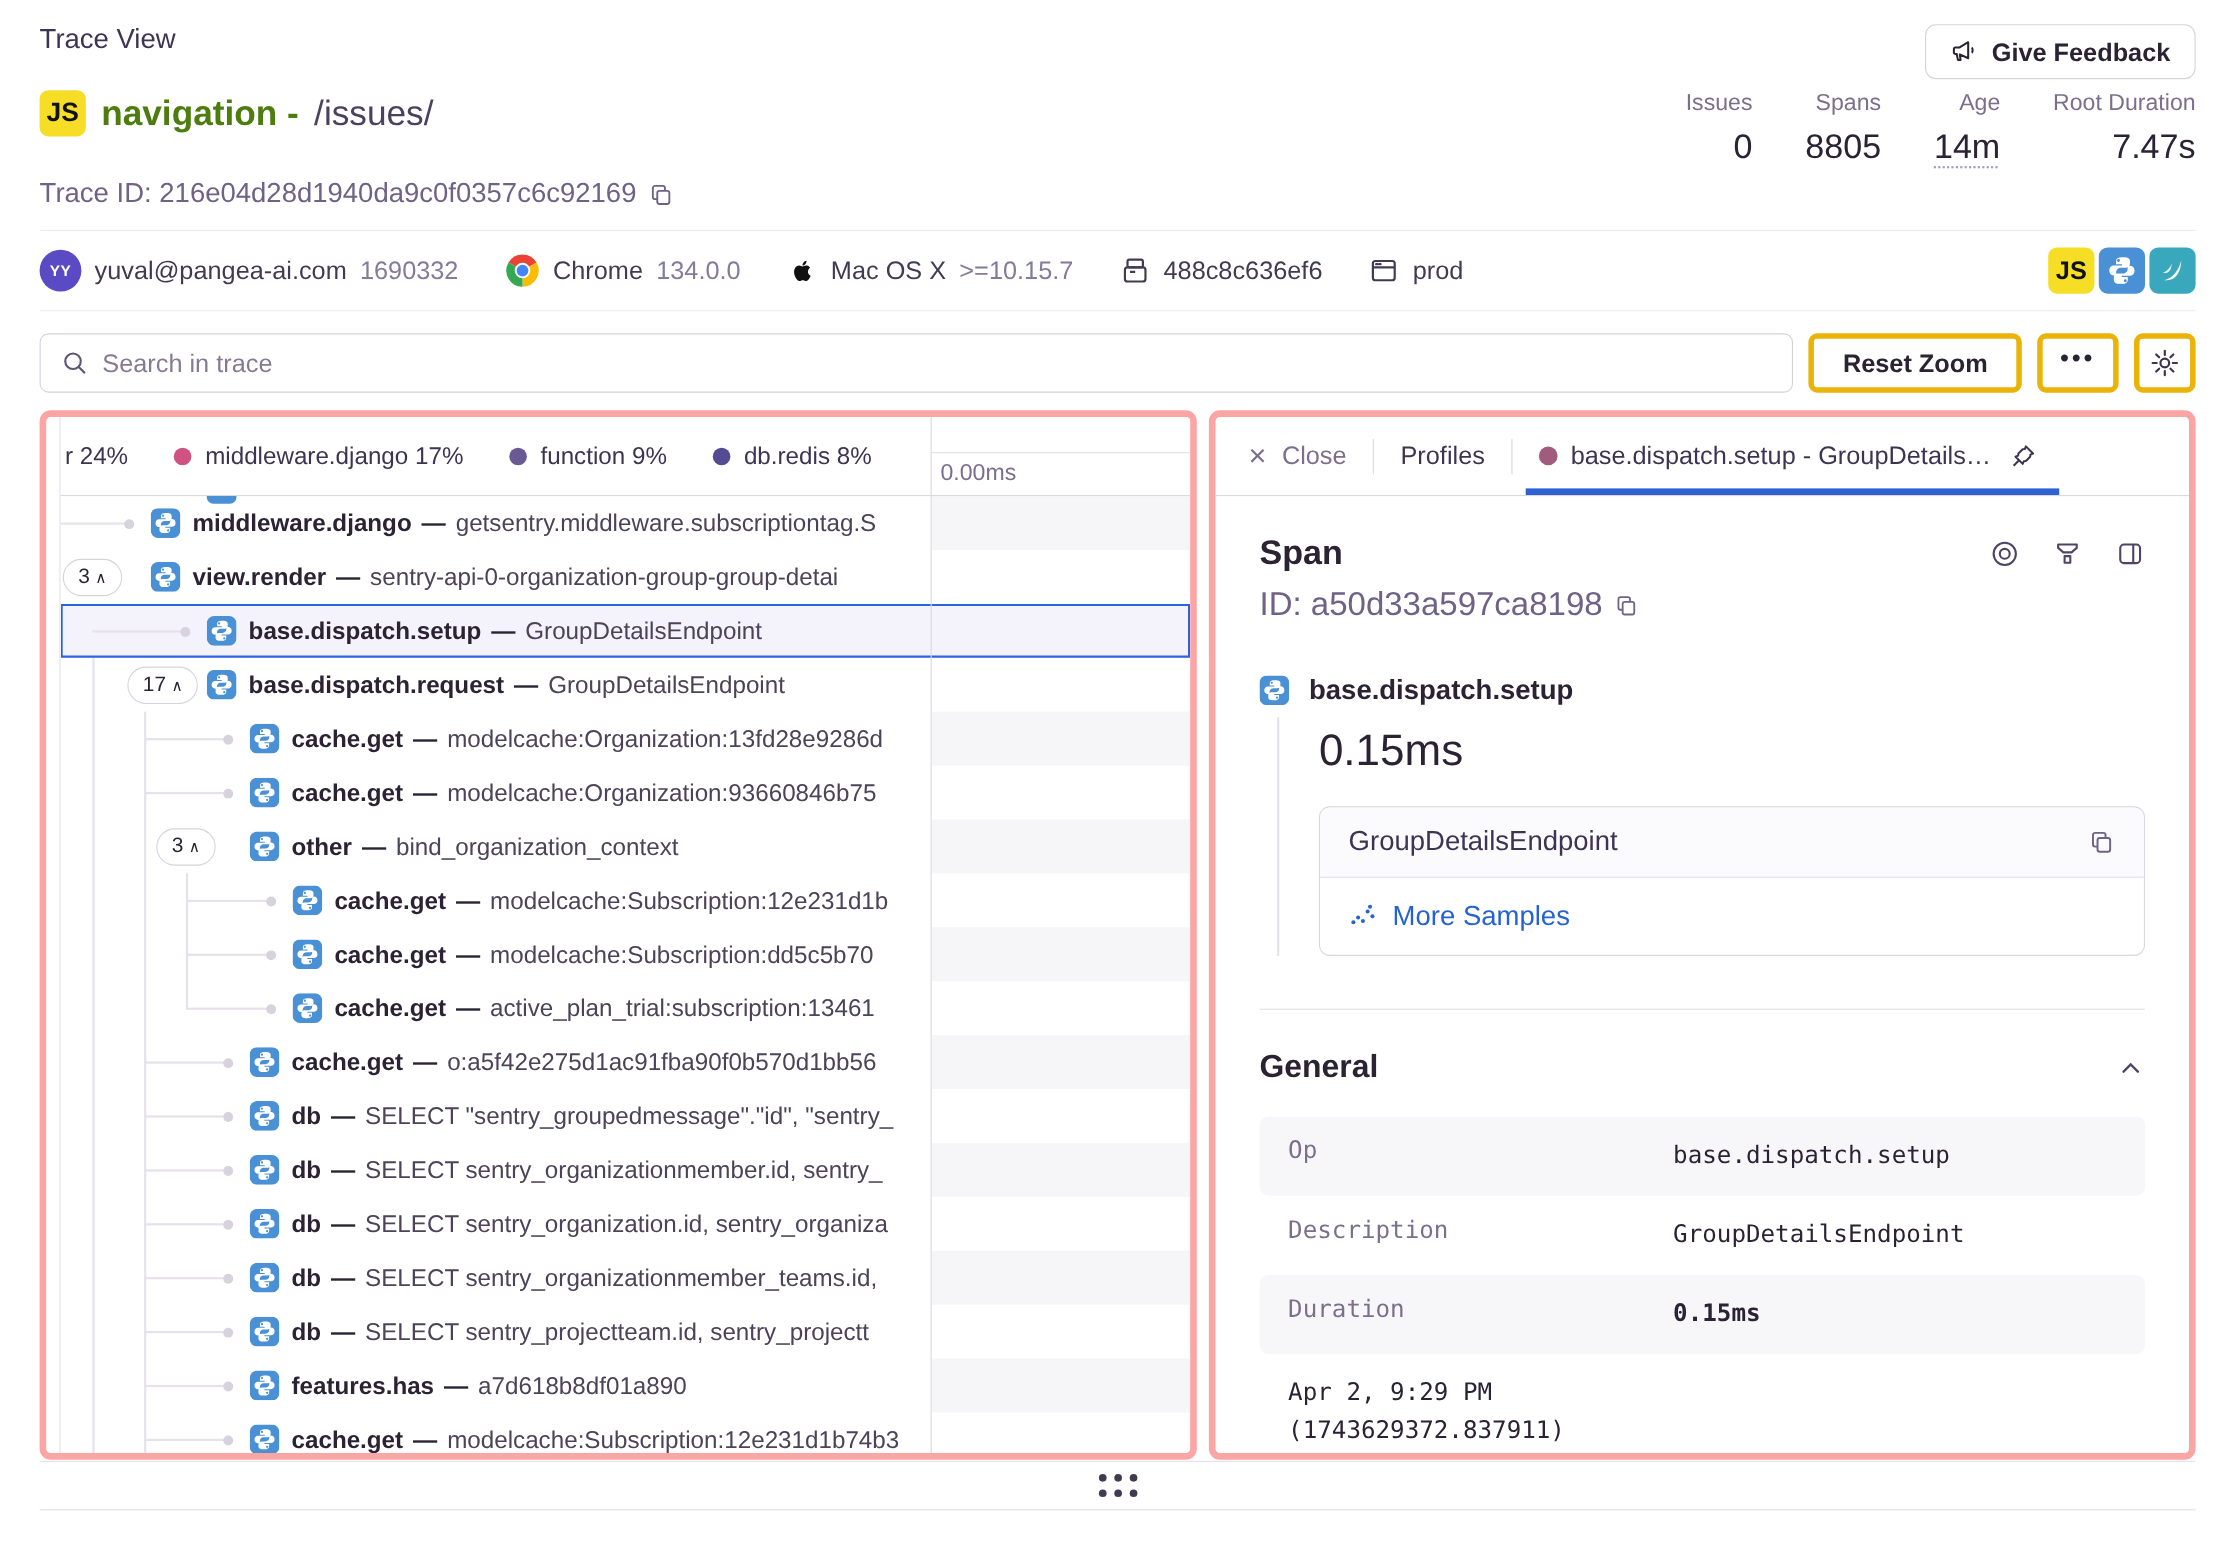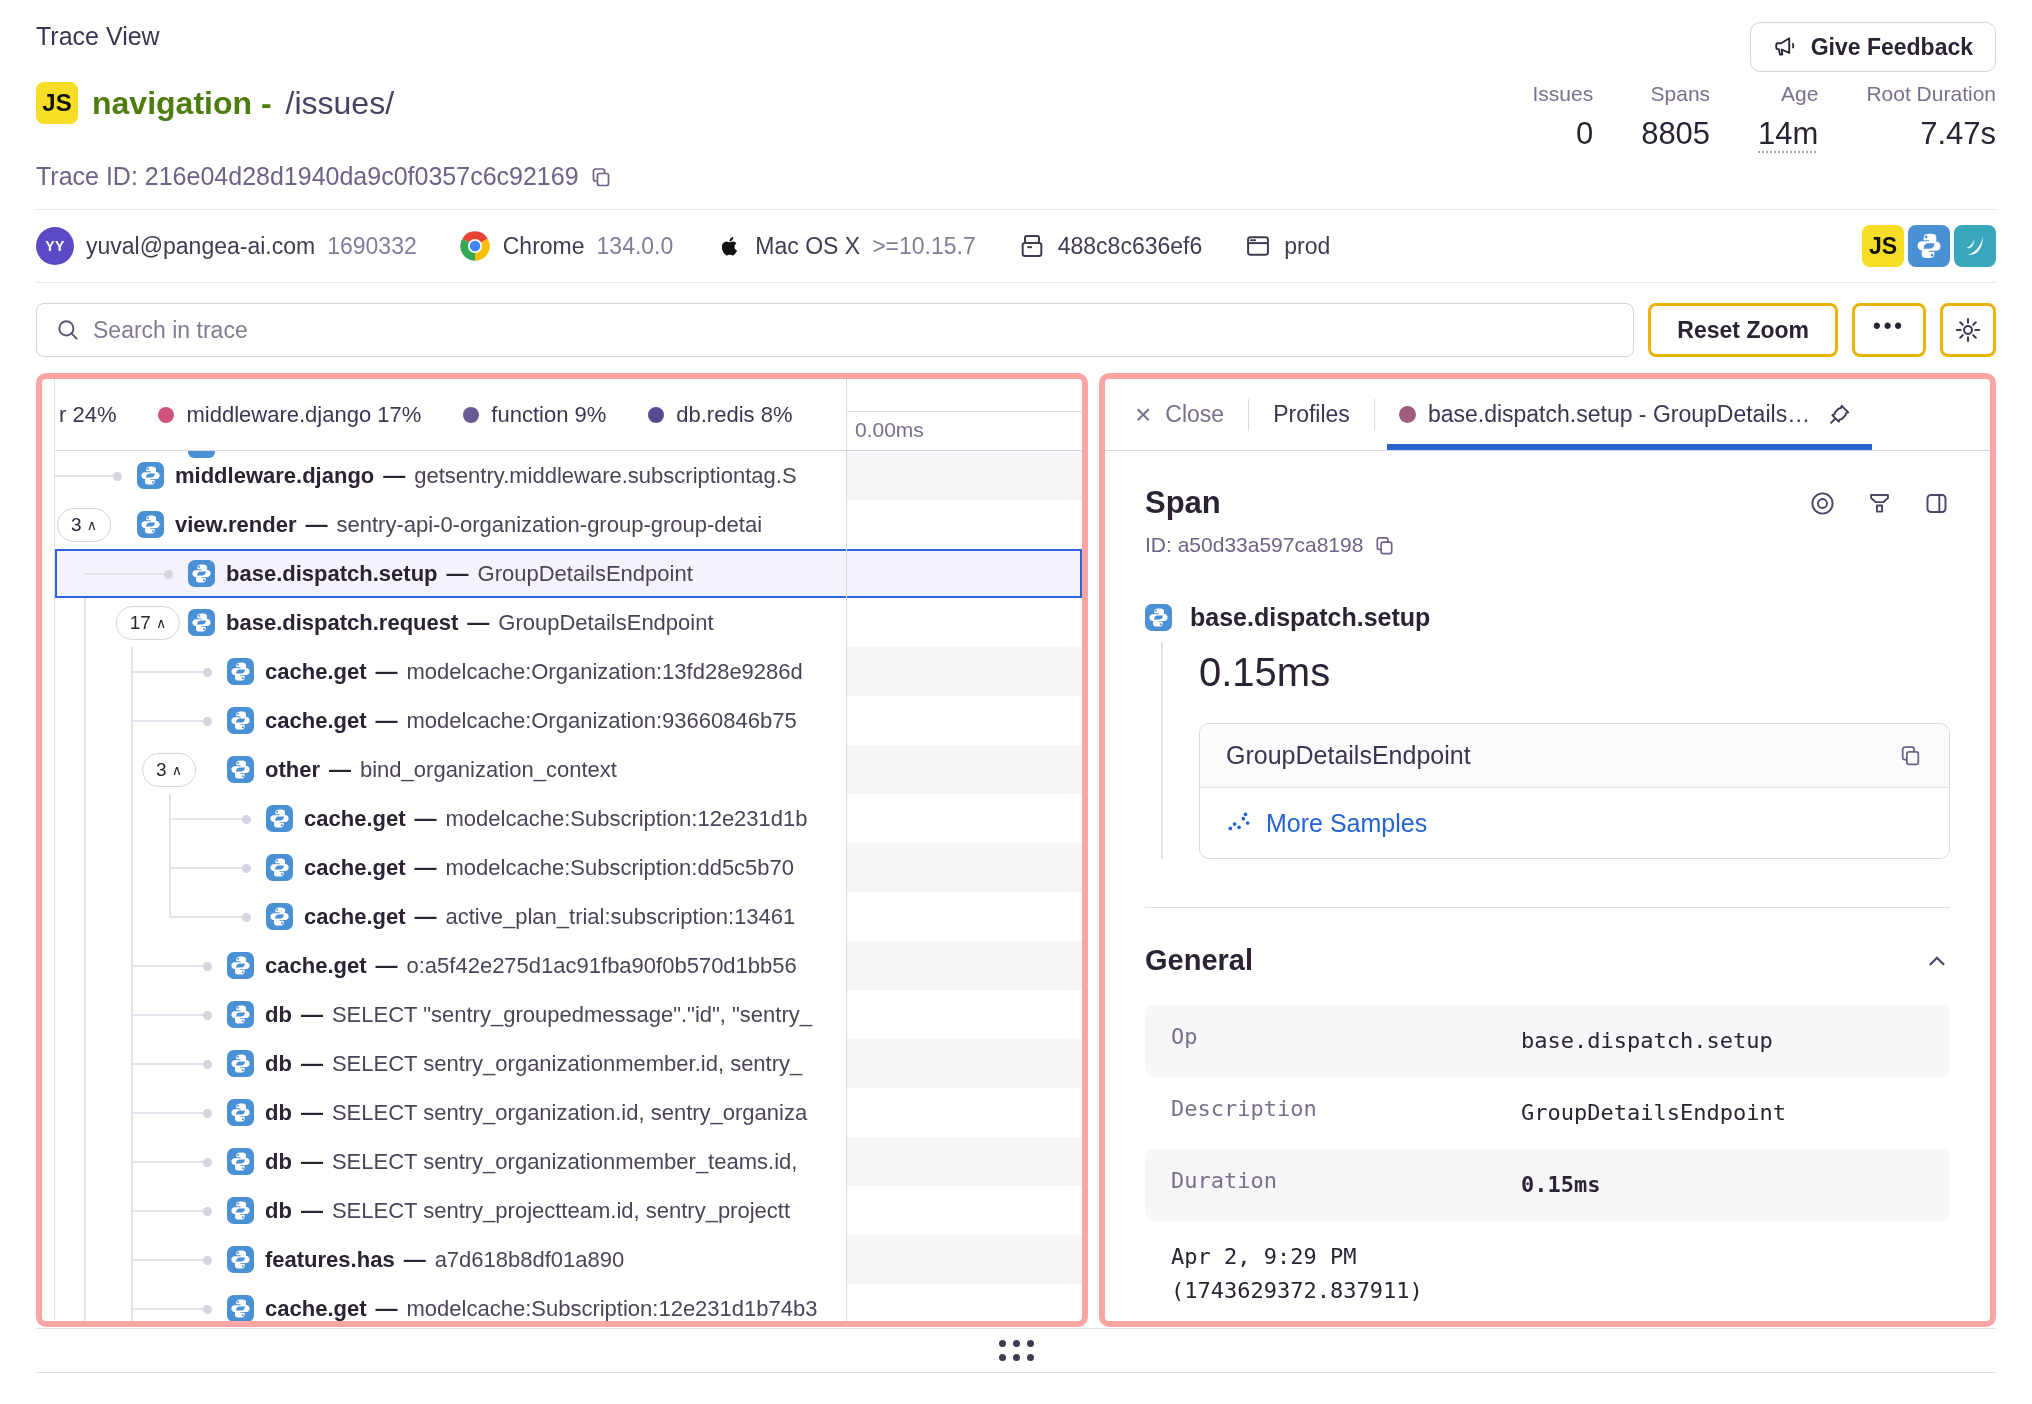--- a/index.html
+++ b/index.html
@@ -41,21 +41,21 @@
   .plat.py { background: #4a90d5; }
   .plat.teal { background: #39a8bc; }
 
   
   .toolbar { display: flex; gap: 14px; margin-top: 20px; }
   .search-box { flex: 1; height: 54px; border: 1px solid #d6d0dd; border-radius: 8px; display: flex;
      align-items: center; gap: 12px; padding: 0 18px; background: #fff; }
   .search-box input { border: none; outline: none; font-size: 23px; color: #2b2233; flex: 1;
      font-family: "Liberation Sans", sans-serif; }
   .search-box input::placeholder { color: #857a92; }
-  .tb-btn { height: 54px; border: 3px solid #eab308; border-radius: 8px; background: #fff; cursor: pointer;
+  .tb-btn { height: 54px; border: 5px solid #eab308; border-radius: 8px; background: #fff; cursor: pointer;
      display: flex; align-items: center; justify-content: center; font-family:"Liberation Sans",sans-serif; }
   .reset-zoom { padding: 0 26px; font-size: 23px; font-weight: bold; color: #2b2233; }
   .more-btn { width: 74px; font-size: 22px; letter-spacing: 3px; color: #2b2233; font-weight: bold; padding-bottom: 8px;}
   .gear-btn { width: 56px; }
 
   
   .main { position: relative; margin: 16px 36px 0; height: 954px; }
   .card { position: absolute; top: 0; bottom: 0; background: #fff; border: 6px solid #fca5a5; border-radius: 10px; overflow: hidden; }
   .trace-card { left: 0; width: 1052px; display: flex; }
   .rail { width: 13px; border-right: 1px solid #e4dfe9; flex: none; }
@@ -104,21 +104,21 @@
   .tab-sep { width: 1px; height: 32px; background: #dcd6e2; }
   .tab-dot { width: 17px; height: 17px; border-radius: 50%; background: #a05c7c; }
   .tab.active::after { content: ""; position: absolute; left: 12px; right: 4px; bottom: 0; height: 6px; background: #2d62d2; }
   .pin-btn { margin-left: 4px; cursor: pointer; }
 
   .panel-body { padding: 0 40px; }
   .span-head { margin-top: 34px; display: flex; justify-content: space-between; align-items: center; }
   .span-heading { font-size: 31px; font-weight: bold; color: #2b2233; }
   .span-actions { display: flex; gap: 30px; align-items: center; }
   .icon-btn { cursor: pointer; }
-  .span-id { margin-top: 12px; display: flex; align-items: center; gap: 10px; font-size: 21px; color: #6f6286; }
+  .span-id { margin-top: 12px; display: flex; align-items: center; gap: 10px; font-size: 30px; color: #6f6286; }
 
   .span-block { margin-top: 46px; }
   .span-title-row { display: flex; align-items: center; gap: 18px; }
   .span-title { font-size: 25px; font-weight: bold; color: #2b2233; }
   .span-indent { margin-left: 16px; border-left: 2px solid #e6e1ea; padding-left: 36px; margin-top: 10px; }
   .span-duration { font-size: 40px; color: #2b2233; padding-top: 8px; }
   .samples-box { margin-top: 28px; border: 1px solid #dcd6e2; border-radius: 10px; overflow: hidden; }
   .samples-head { height: 64px; display: flex; align-items: center; justify-content: space-between;
      padding: 0 26px; font-size: 25px; color: #3d3451; background: #fbfafc; border-bottom: 1px solid #e4dfe9; }
   .samples-row { height: 70px; display: flex; align-items: center; gap: 14px; padding: 0 26px; }

